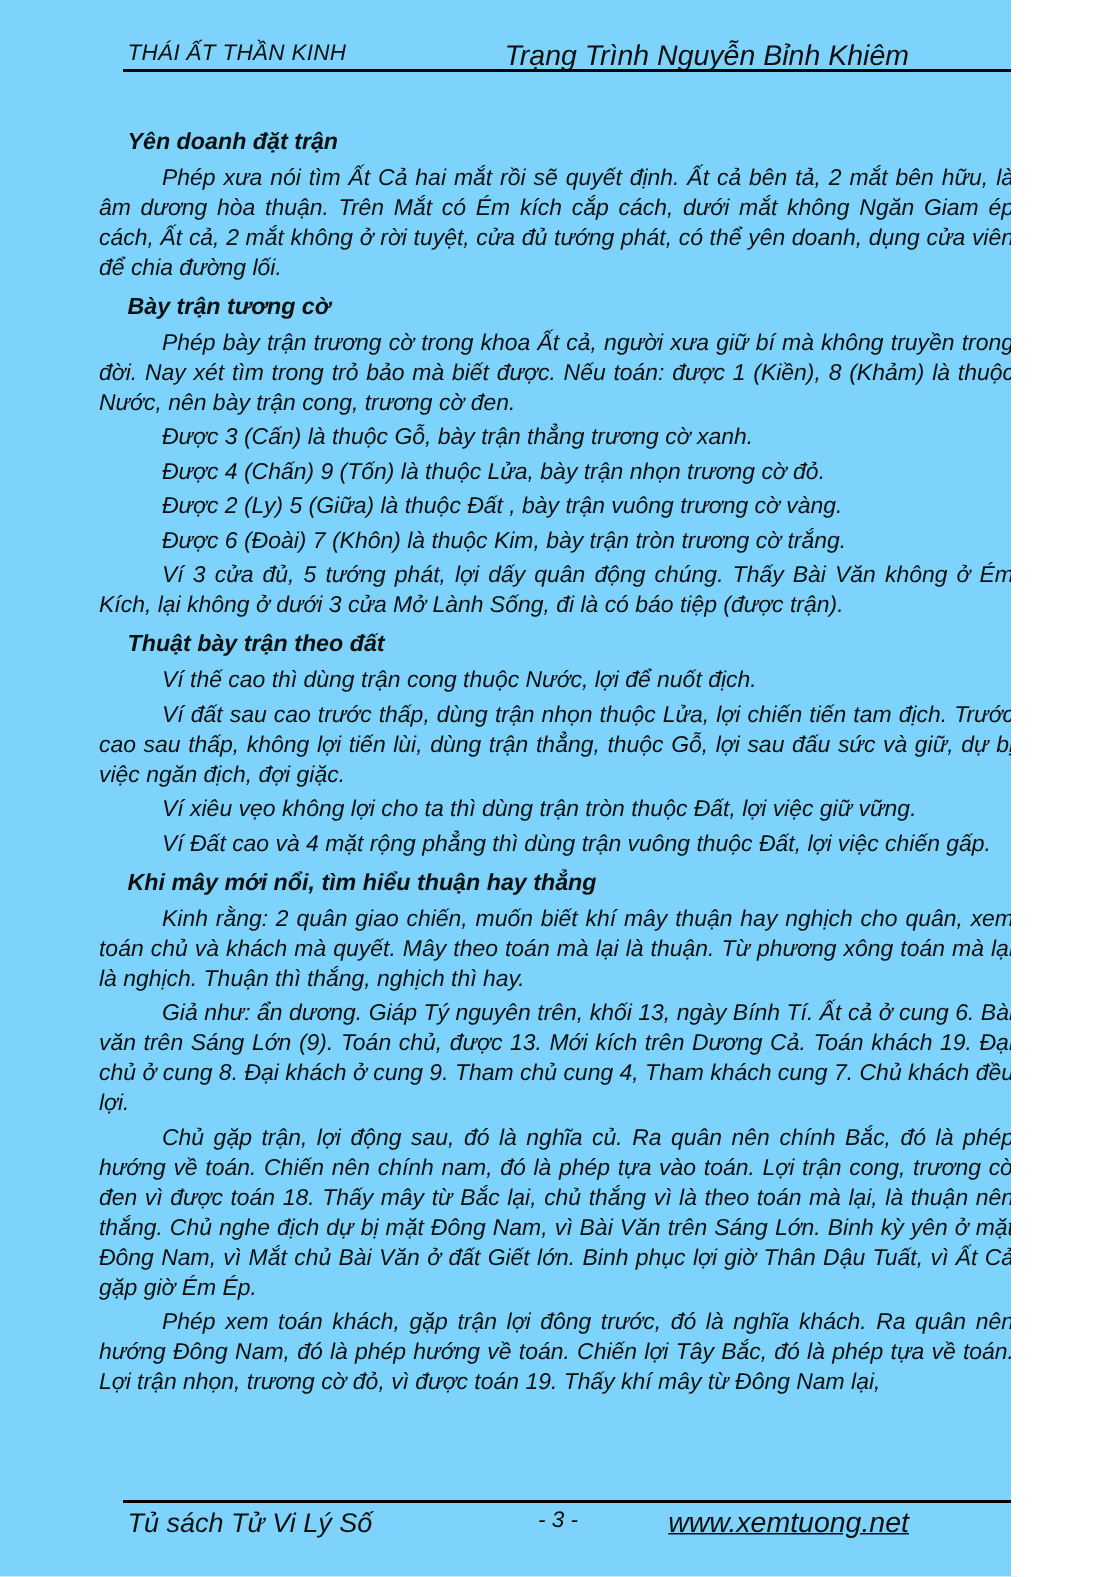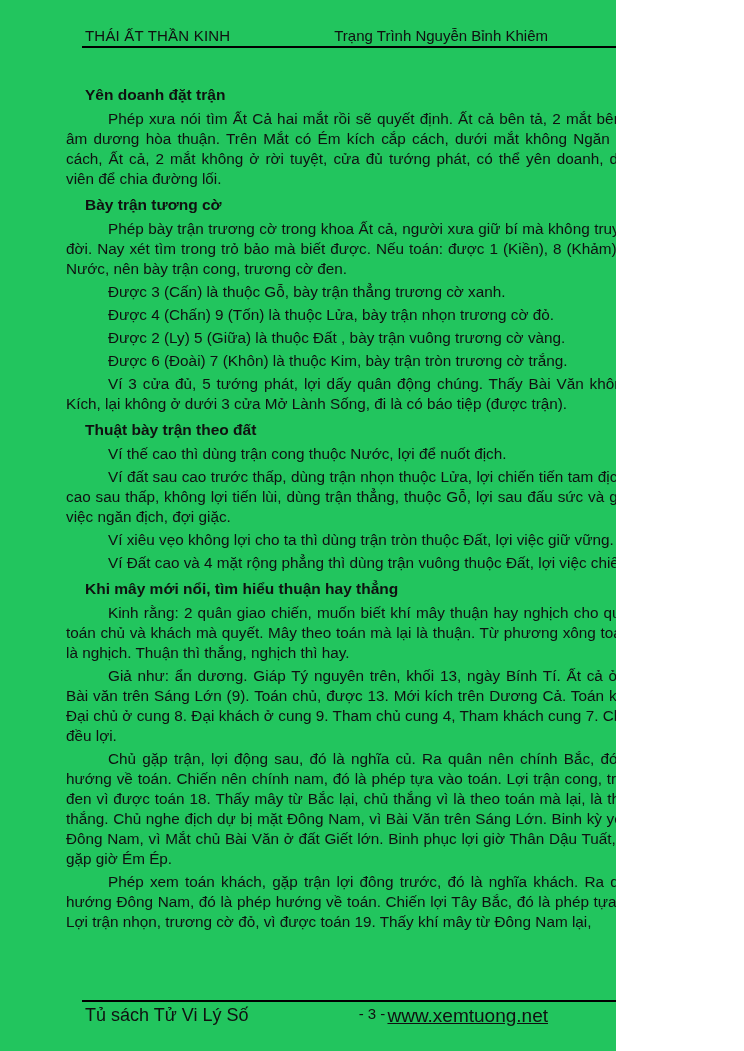--- a/index.html
+++ b/index.html
@@ -1,38 +1,39 @@
 <!DOCTYPE html>
 <html><head>
 <meta charset="utf-8">
 <style>
   * { margin: 0; padding: 0; box-sizing: border-box; }
   html, body { background: #ffffff; }
   .page {
     position: relative;
-    width: 616px;
+    width: 674px;
     height: 1051px;
-    background: #22c55e;
+    background: #7dd3fc;
     font-family: "Liberation Sans", sans-serif;
     color: #101010;
     overflow: hidden;
+    font-style: italic;
   }
   .header-left {
     position: absolute;
     left: 85px;
     top: 27px;
     font-size: 15px;
     letter-spacing: 0.2px;
     white-space: nowrap;
   }
   .header-right {
     position: absolute;
     right: 68px;
     top: 27px;
-    font-size: 15px;
+    font-size: 19px;
     white-space: nowrap;
   }
   .header-rule {
     position: absolute;
     left: 82px;
     top: 46px;
     width: 598px;
     height: 2px;
     background: #000000;
   }

